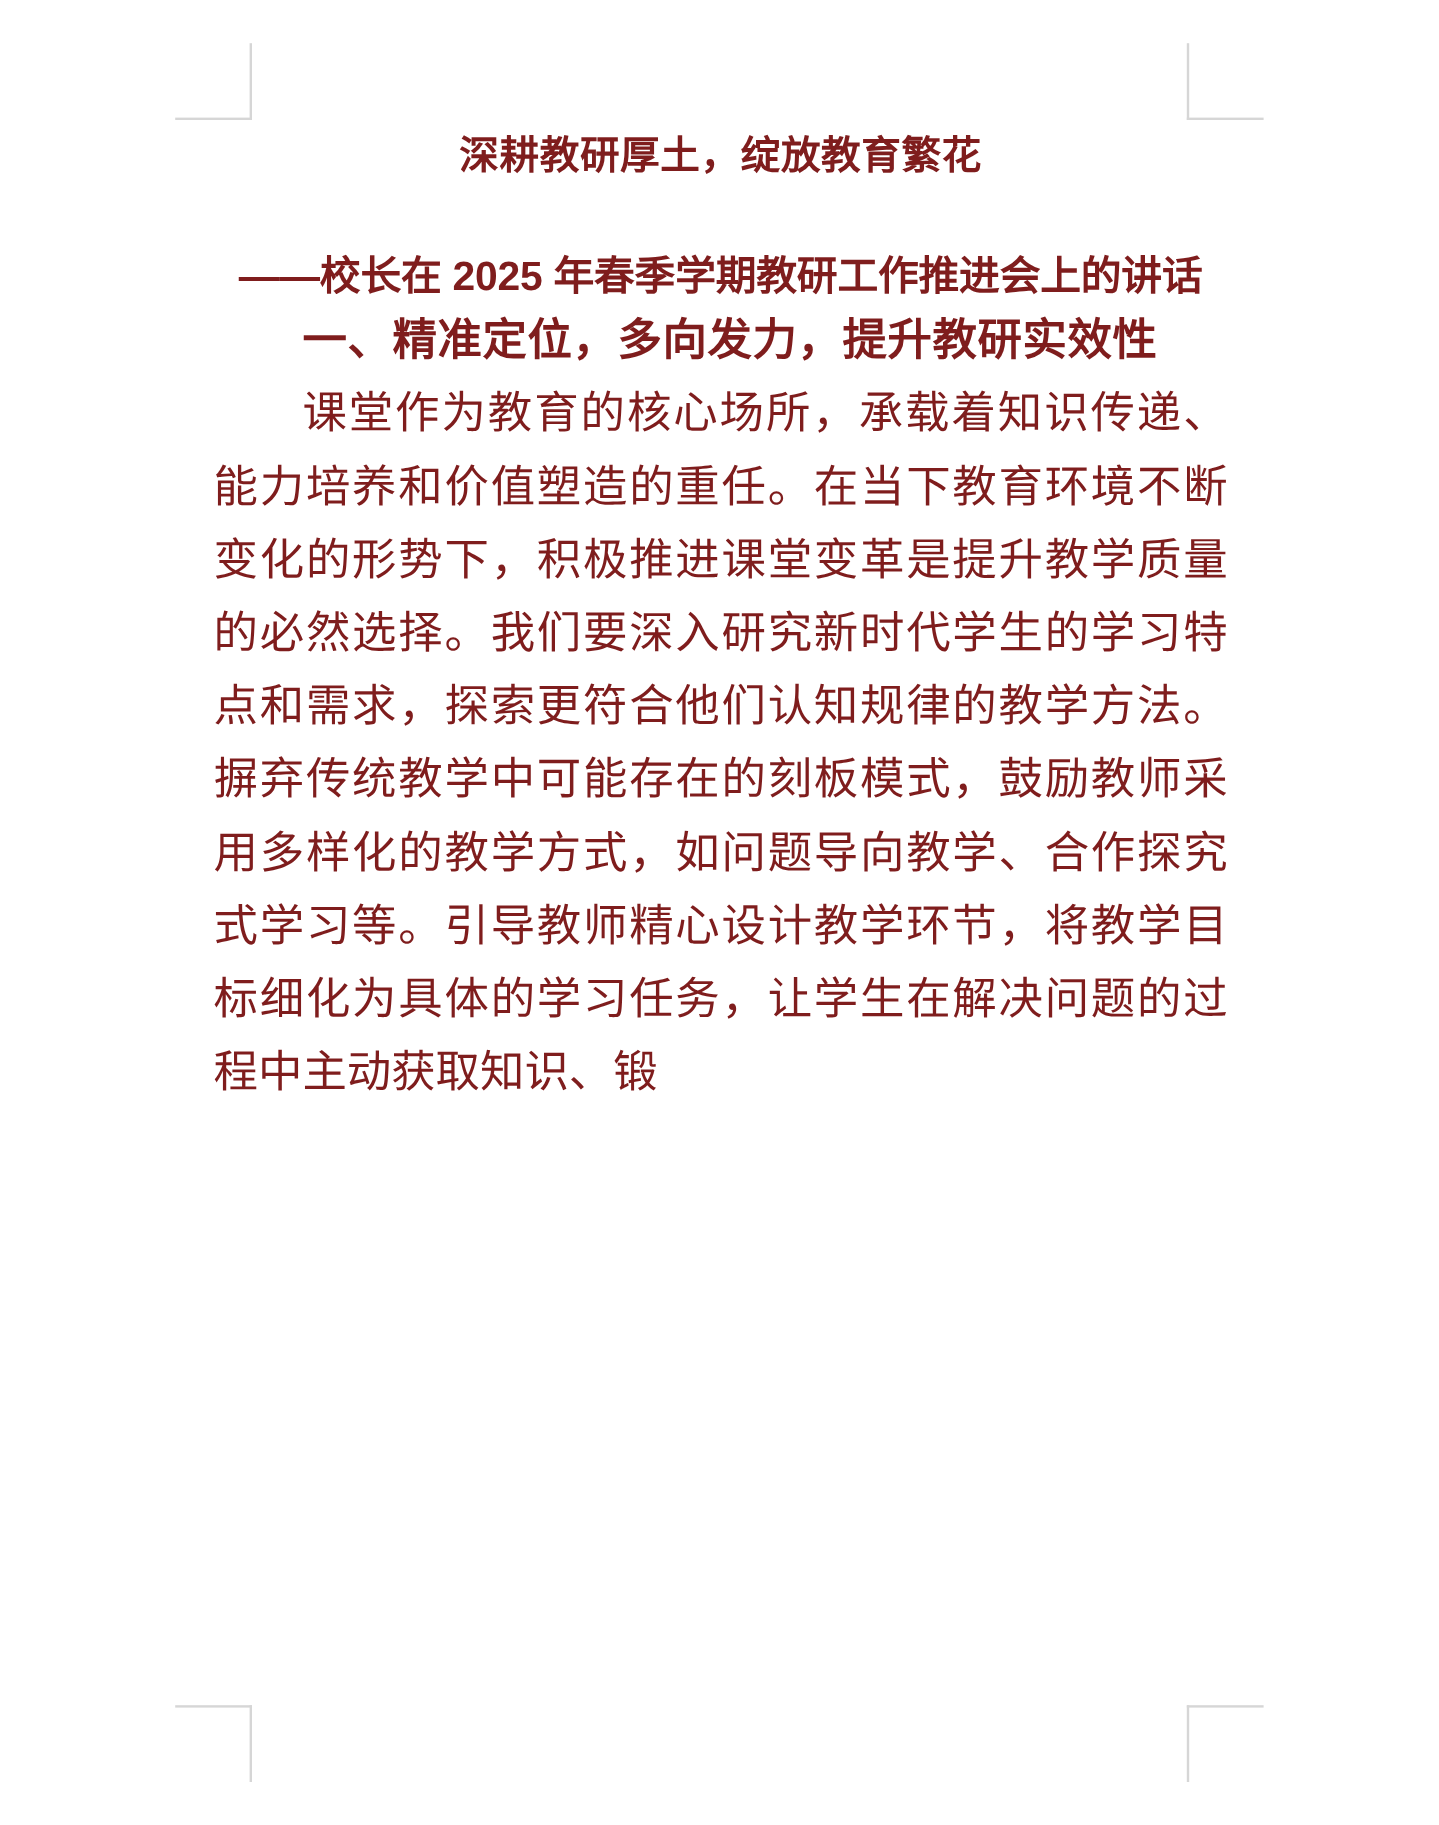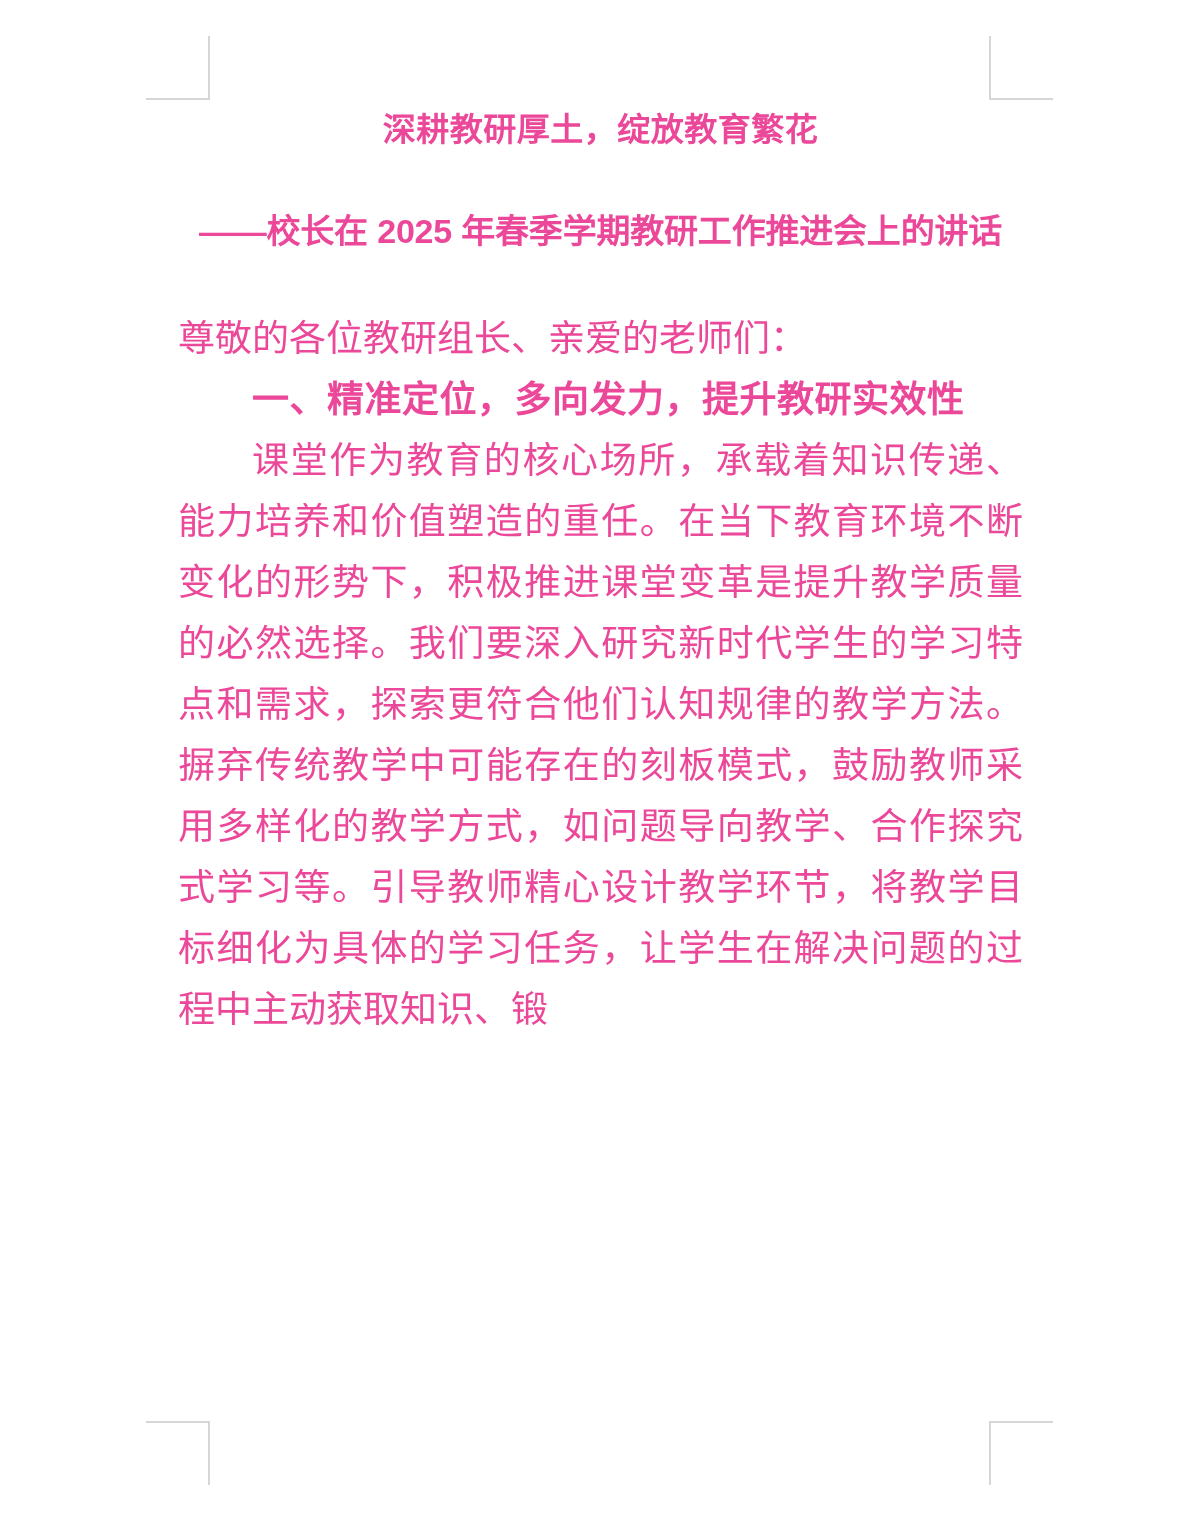--- a/index.html
+++ b/index.html
@@ -10,21 +10,21 @@
   }
 
   .page {
     position: relative;
     width: 1199px;
     height: 1521px;
     margin: 0 auto;
     background: #ffffff;
     overflow: hidden;
     font-family: "Liberation Sans", "DejaVu Sans", sans-serif;
-    color: #ec4899;
+    color: #7f1d1d;
     -webkit-font-smoothing: antialiased;
   }
 
   
   .crop {
     position: absolute;
     width: 64px;
     height: 64px;
     pointer-events: none;
   }
@@ -131,21 +131,20 @@
   <div class="crop crop-tr"></div>
   <div class="crop crop-bl"></div>
   <div class="crop crop-br"></div>
 
   <div class="content">
 
     <h1 class="doc-title">深耕教研厚土，绽放教育繁花</h1>
 
     <div class="doc-subtitle">——校长在 2025 年春季学期教研工作推进会上的讲话</div>
 
-    <div class="salutation">尊敬的各位教研组长、亲爱的老师们：</div>
 
 
     <h2 class="section-heading">一、精准定位，多向发力，提升教研实效性</h2>
 
 
     <p class="body-para">课堂作为教育的核心场所，承载着知识传递、能力培养和价值塑造的重任。在当下教育环境不断变化的形势下，积极推进课堂变革是提升教学质量的必然选择。我们要深入研究新时代学生的学习特点和需求，探索更符合他们认知规律的教学方法。摒弃传统教学中可能存在的刻板模式，鼓励教师采用多样化的教学方式，如问题导向教学、合作探究式学习等。引导教师精心设计教学环节，将教学目标细化为具体的学习任务，让学生在解决问题的过程中主动获取知识、锻</p>
 
   </div>
 </div>
 

